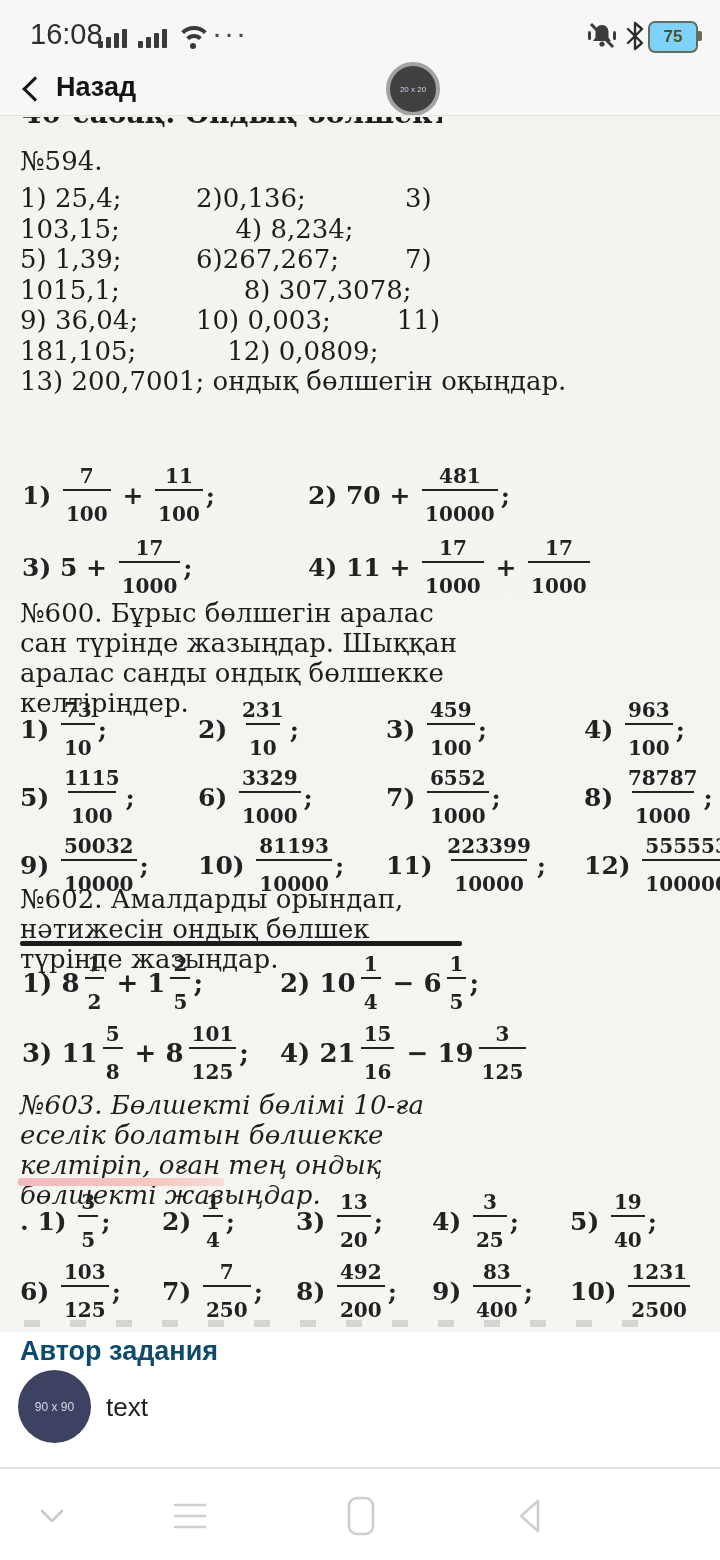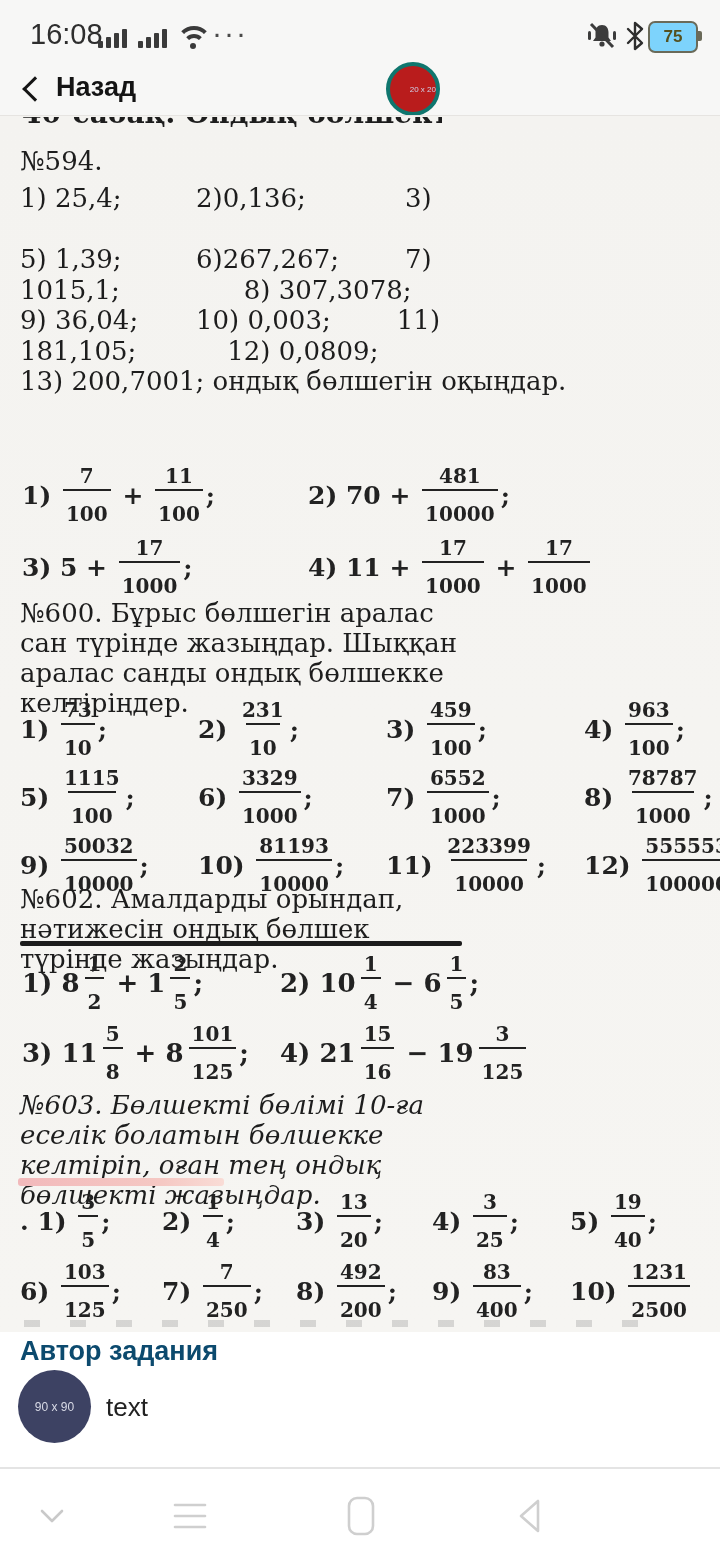--- a/index.html
+++ b/index.html
@@ -26,21 +26,21 @@
   .bt{position:absolute;left:624px;top:21px;}
   .batt{position:absolute;left:648px;top:21px;width:46px;height:28px;border:2.5px solid #6a6a59;
         border-radius:7px;background:#7dd3fc;display:flex;align-items:center;justify-content:center;
         font-size:17px;font-weight:700;color:#55511f;}
   .batt:after{content:"";position:absolute;right:-6px;top:8px;width:4px;height:10px;background:#6a6a59;border-radius:0 2px 2px 0;}
   
   .backchev{position:absolute;left:26px;top:80px;width:15px;height:15px;
             border-left:3.5px solid #141414;border-bottom:3.5px solid #141414;transform:rotate(45deg);}
   .backlbl{position:absolute;left:56px;top:72px;font-size:27px;font-weight:700;color:#141414;}
   .avatar-sm{position:absolute;left:386px;top:62px;width:46px;height:46px;border-radius:50%;
-             background:#b91c1c;border:4px solid #0f766e;display:flex;align-items:center;justify-content:flex-end;
+             background:#404040;border:4px solid #a3a3a3;display:flex;align-items:center;justify-content:center;
              color:#cfd3ea;font-size:8px;}
   
   .doc{position:absolute;left:0;top:0;width:720px;height:1182px;
        font-family:"DejaVu Serif", serif;color:#1d1d1d;}
   .clip-title{position:absolute;left:22px;top:117px;width:420px;height:11px;overflow:hidden;}
   .clip-title span{display:block;margin-top:-20px;font-size:28px;font-weight:700;white-space:nowrap;}
   .t594{position:absolute;left:20px;top:146px;font-size:26px;}
   .nline{position:absolute;left:20px;font-size:26px;line-height:31px;white-space:pre-wrap;}
   .taskp{position:absolute;left:20px;font-size:26px;line-height:30px;}
   
@@ -124,20 +124,21 @@
   <div class="docbg"></div>
 
   <div class="doc">
 
     <div class="clip-title">
       <span>40-сабақ. Ондық бөлшектер</span>
     </div>
 
     <div class="t594">№594.</div>
     <div class="nline" style="top:183px;">1) 25,4;         2)0,136;            3)</div>
+    <div class="nline" style="top:214px;">103,15;              4) 8,234;</div>
     <div class="nline" style="top:244px;">5) 1,39;         6)267,267;        7)</div>
     <div class="nline" style="top:275px;">1015,1;               8) 307,3078;</div>
     <div class="nline" style="top:305px;">9) 36,04;       10) 0,003;        11)</div>
     <div class="nline" style="top:336px;">181,105;           12) 0,0809;</div>
     <div class="nline" style="top:366px;">13) 200,7001; ондық бөлшегін оқыңдар.</div>
 
     <div class="g599">
       <div class="expr">
           <span class="tok">1) </span>
           <span class="frac">

